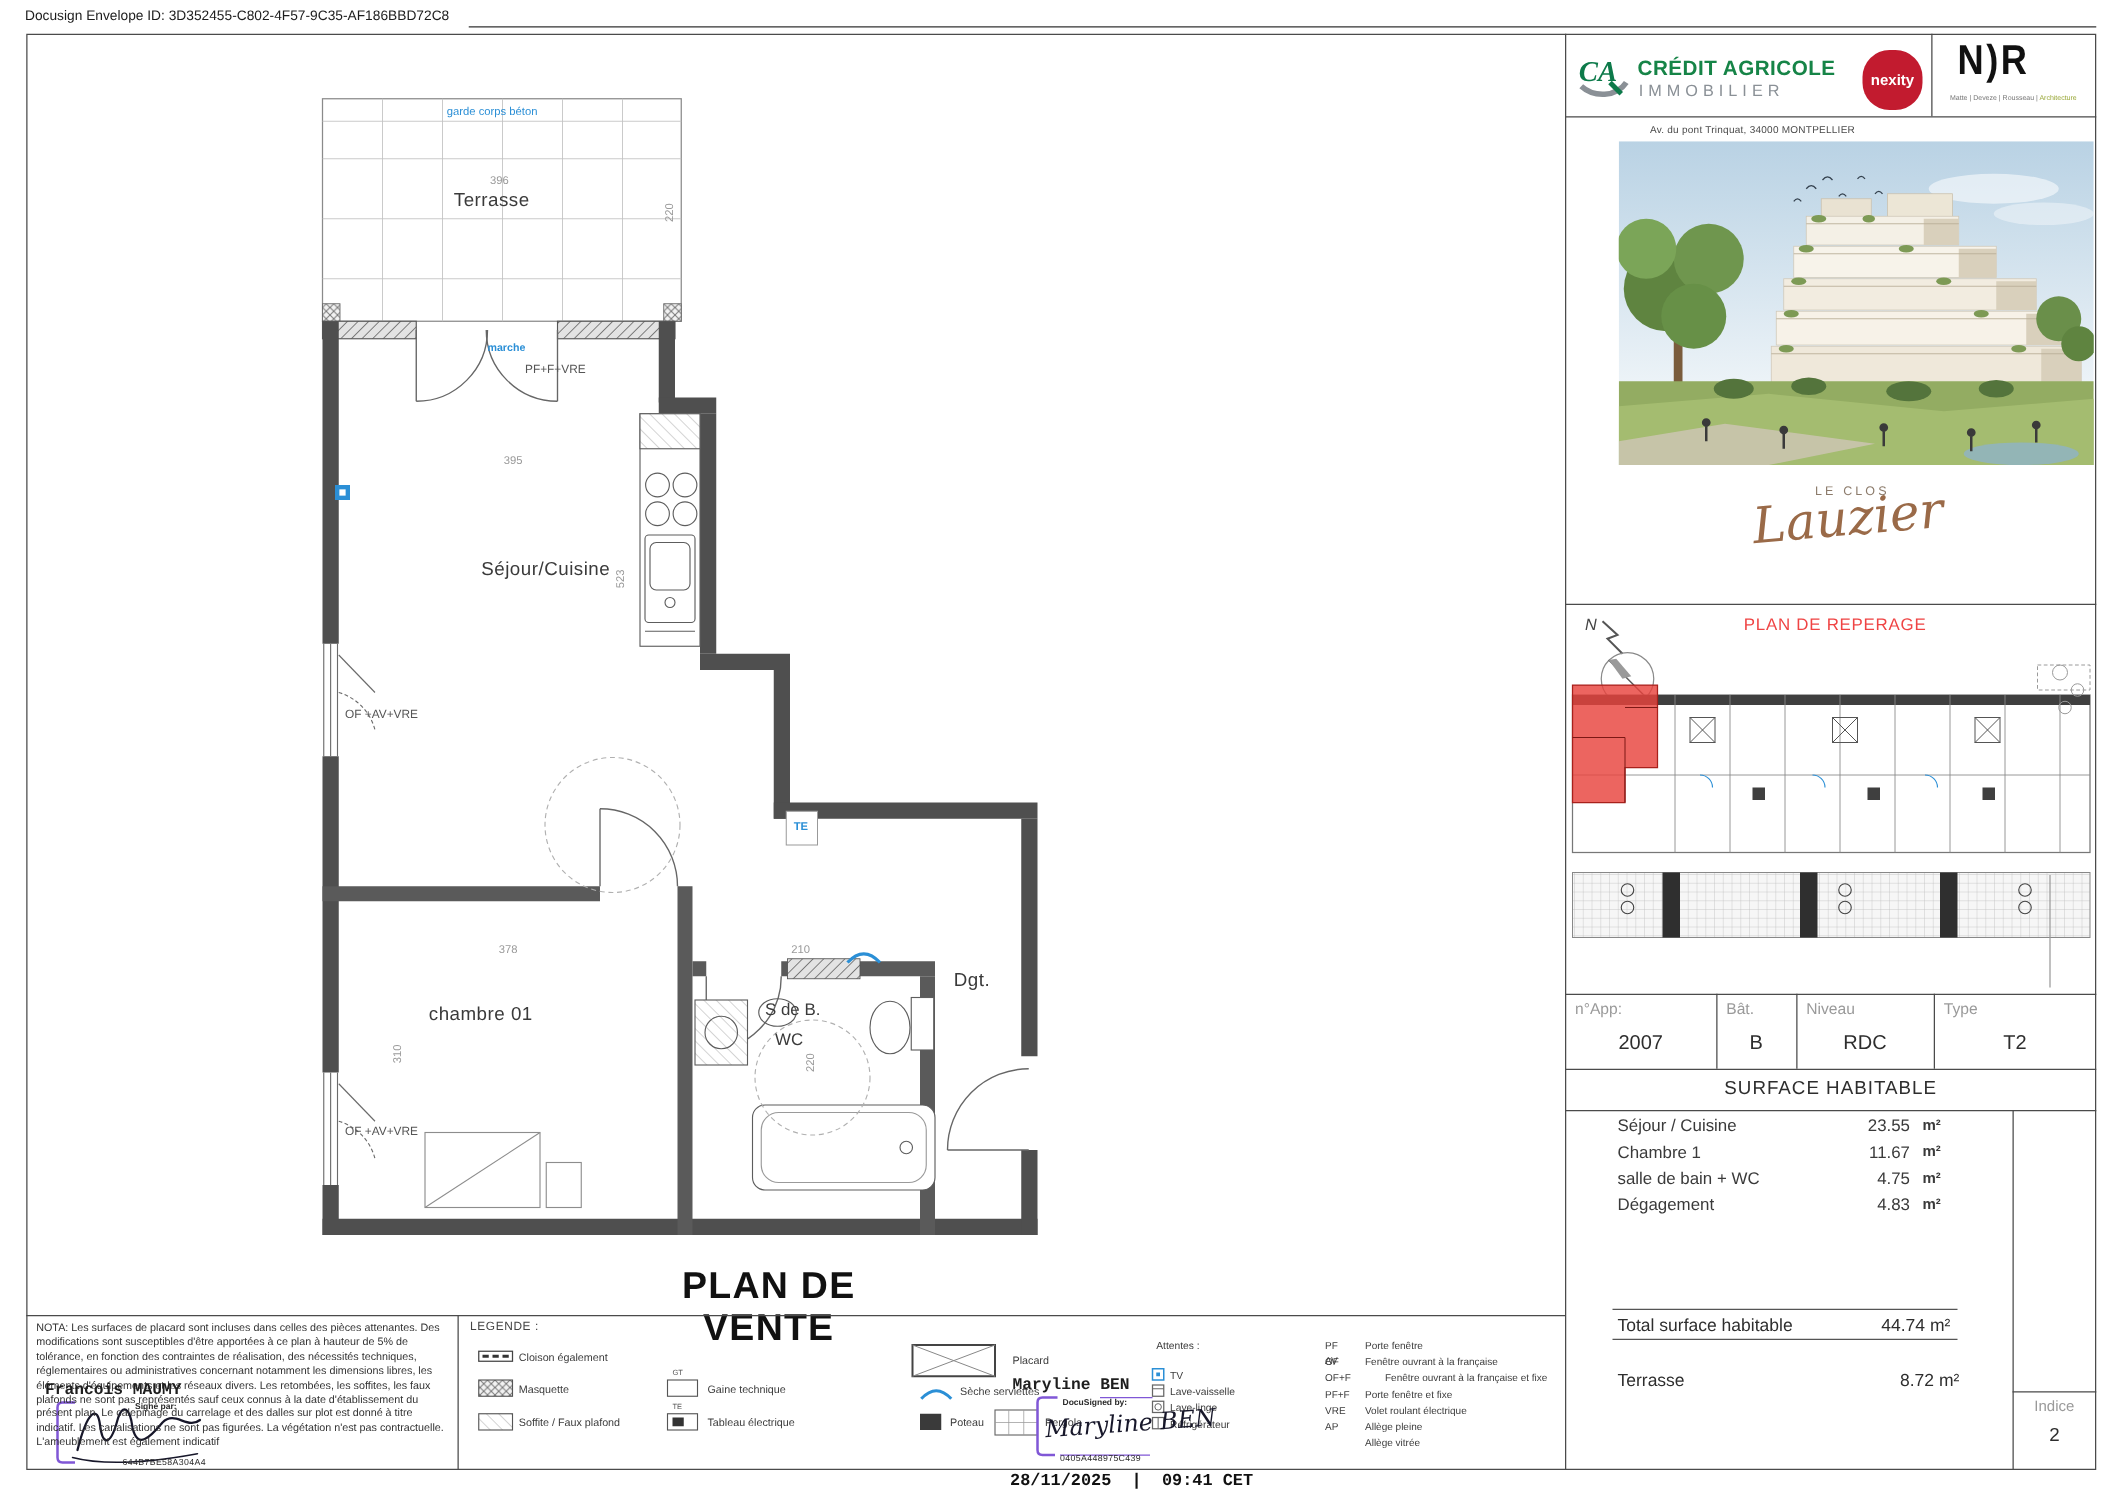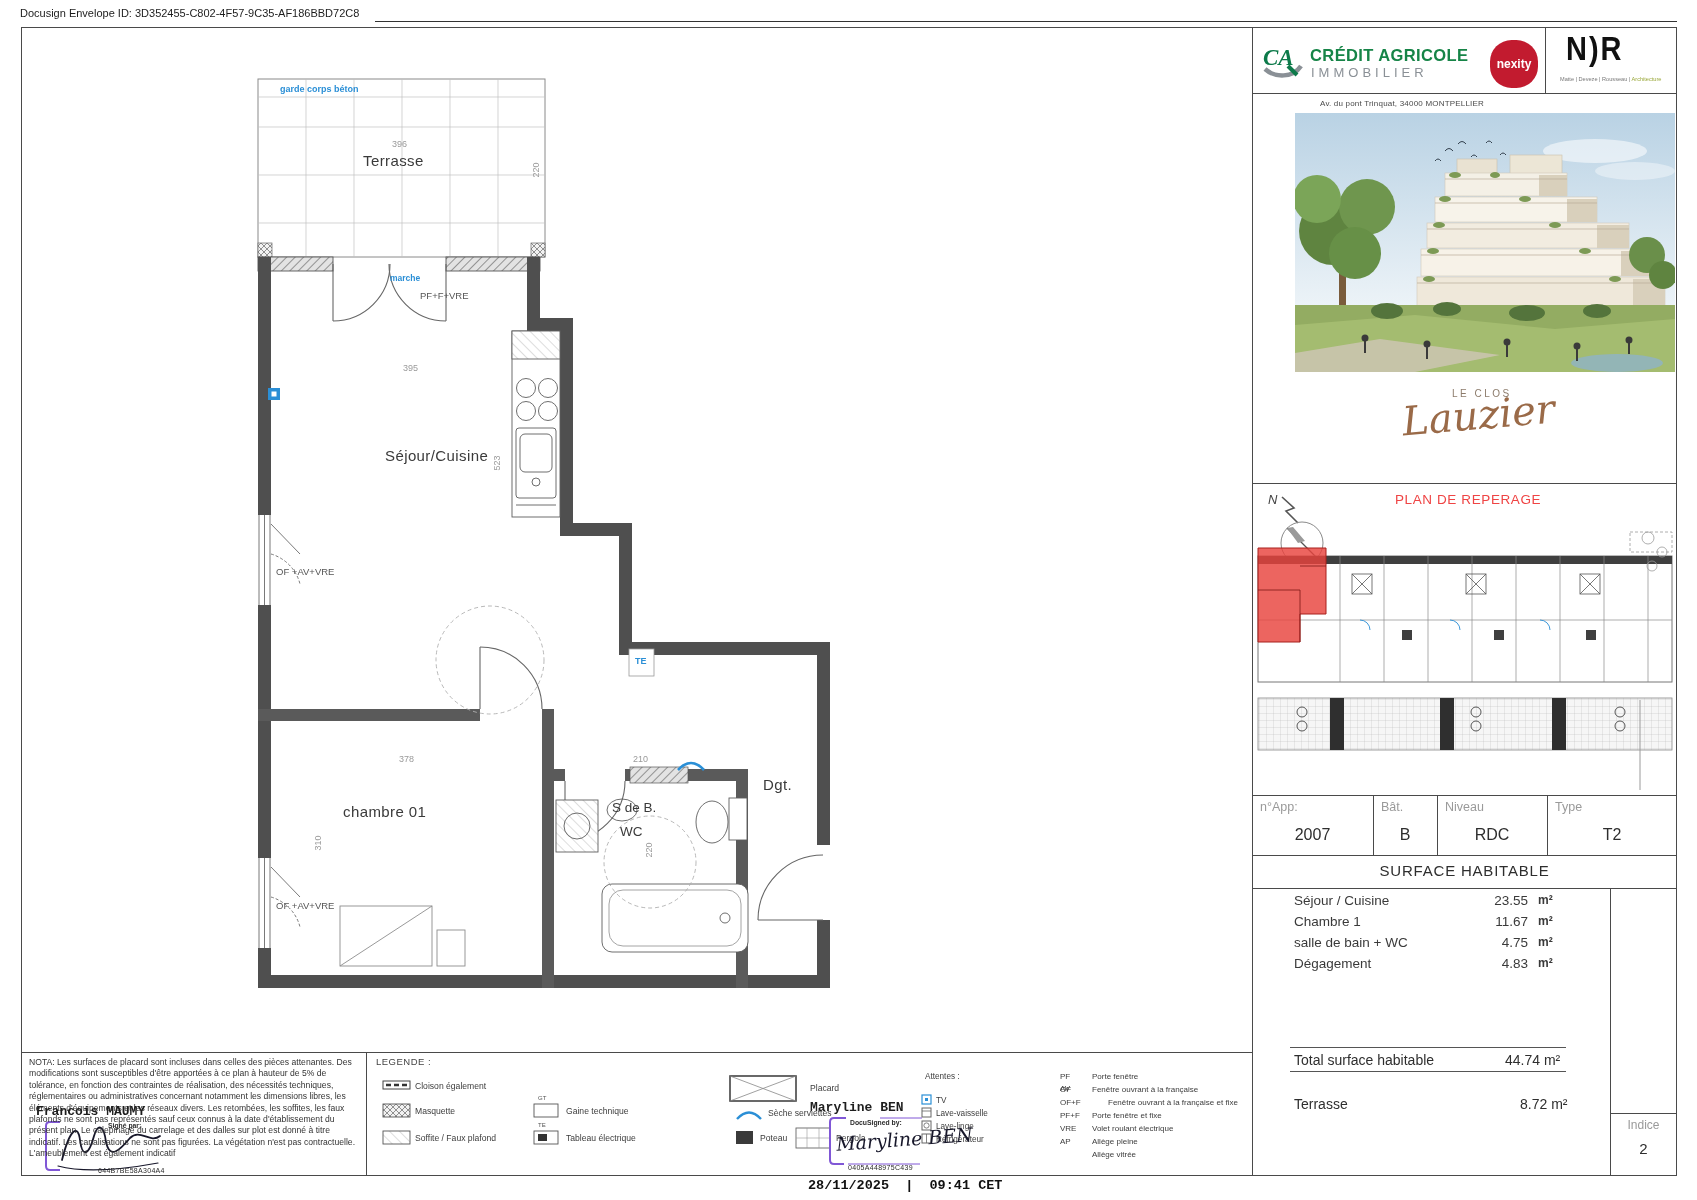--- a/index.html
+++ b/index.html
@@ -308,41 +308,42 @@
     <g stroke="#8057d6" stroke-width="2" fill="none">
       <path d="M60,1122 L50,1122 Q46,1122 46,1126 L46,1166 Q46,1170 50,1170 L60,1170"></path>
     </g>
     <g stroke="#8057d6" stroke-width="2" fill="none">
       <path d="M846,1118 L834,1118 Q830,1118 830,1122 L830,1160 Q830,1164 834,1164 L844,1164"></path>
       <line x1="880" y1="1118" x2="922" y2="1118" stroke-width="1"></line>
       <line x1="848" y1="1164" x2="920" y2="1164" stroke-width="1"></line>
     </g>
   </svg>
 
-  <div class="abs blue" style="left:280px;top:84px;width:150px;text-align:left;font-size:9px;font-weight:bold;">garde corps béton</div>
+  <div class="abs blue" style="left:280px;top:84px;width:150px;text-align:right;font-size:9px;">garde corps béton</div>
   <div class="abs dim" style="left:392px;top:139px;">396</div>
   <div class="abs dim vdim" style="left:528px;top:165px;">220</div>
   <div class="abs roomlbl" style="left:363px;top:152px;">Terrasse</div>
   <div class="abs blue" style="left:390px;top:273px;font-size:8.5px;font-weight:bold;">marche</div>
   <div class="abs small-ann" style="left:420px;top:290px;">PF+F+VRE</div>
   <div class="abs dim" style="left:403px;top:363px;">395</div>
   <div class="abs roomlbl" style="left:385px;top:447px;">Séjour/Cuisine</div>
   <div class="abs dim vdim" style="left:489px;top:458px;">523</div>
   <div class="abs small-ann" style="left:276px;top:566px;">OF +AV+VRE</div>
   <div class="abs small-ann" style="left:276px;top:900px;">OF +AV+VRE</div>
   <div class="abs dim" style="left:399px;top:754px;">378</div>
   <div class="abs dim vdim" style="left:310px;top:838px;">310</div>
   <div class="abs roomlbl" style="left:343px;top:803px;">chambre 01</div>
   <div class="abs dim" style="left:633px;top:754px;">210</div>
   <div class="abs dim vdim" style="left:641px;top:845px;">220</div>
   <div class="abs" style="left:612px;top:800px;font-size:13.5px;color:#3a3a3a;">S de B.</div>
   <div class="abs" style="left:620px;top:824px;font-size:13.5px;color:#3a3a3a;">WC</div>
   <div class="abs roomlbl" style="left:763px;top:776px;">Dgt.</div>
   <div class="abs blue" style="left:635px;top:656px;font-size:9px;font-weight:bold;">TE</div>
 
+  <div class="abs pv-title">PLAN DE VENTE</div>
 
   <div class="hline" style="left:21px;top:1052px;width:1231px;"></div>
   <div class="vline" style="left:366px;top:1052px;height:124px;"></div>
 
   <div class="abs nota">NOTA: Les surfaces de placard sont incluses dans celles des pièces attenantes. Des modifications sont susceptibles d'être apportées à ce plan à hauteur de 5% de tolérance, en fonction des contraintes  de  réalisation,  des  nécessités techniques,  réglementaires  ou  administratives  concernant  notamment  les dimensions libres, les éléments d'équipements  et  les  réseaux  divers.  Les retombées,  les  soffites,  les  faux plafonds ne sont pas représentés sauf ceux connus à la date d'établissement du présent plan. Le calepinage du carrelage et des dalles sur plot est donné à titre indicatif.  Les  canalisations  ne  sont  pas figurées. La végétation  n'est  pas contractuelle. L'ameublement est également indicatif</div>
 
   <div class="abs legtitle">LEGENDE :</div>
   <div class="abs leglbl" style="left:415px;top:1081px;">Cloison également</div>
   <div class="abs leglbl" style="left:415px;top:1106px;">Masquette</div>
   <div class="abs leglbl" style="left:415px;top:1133px;">Soffite / Faux plafond</div>

